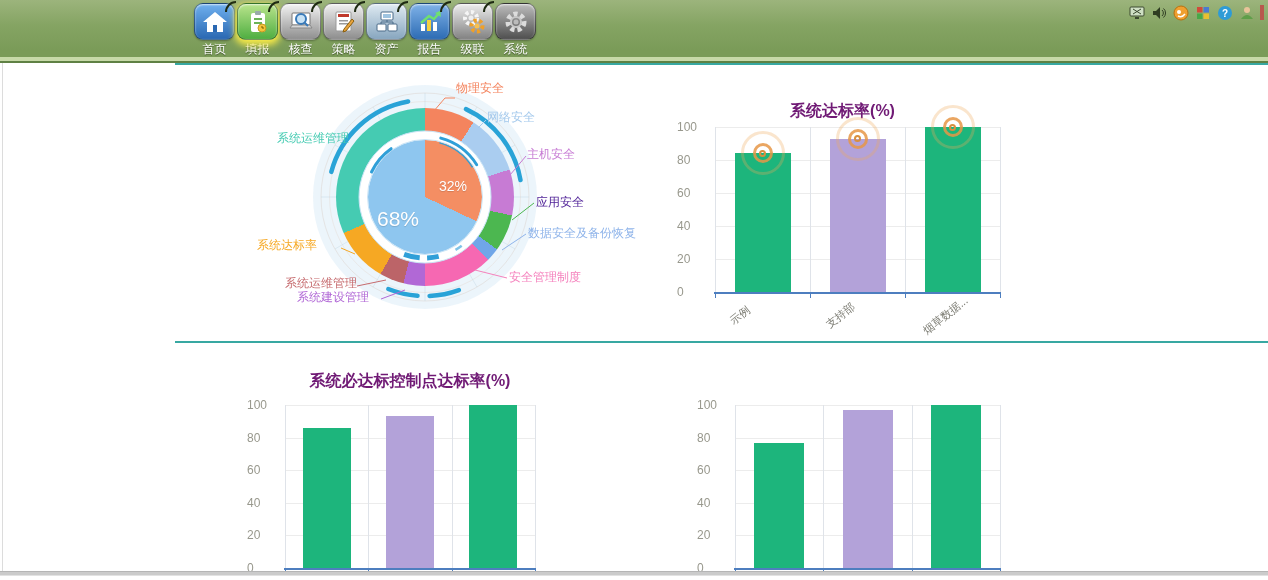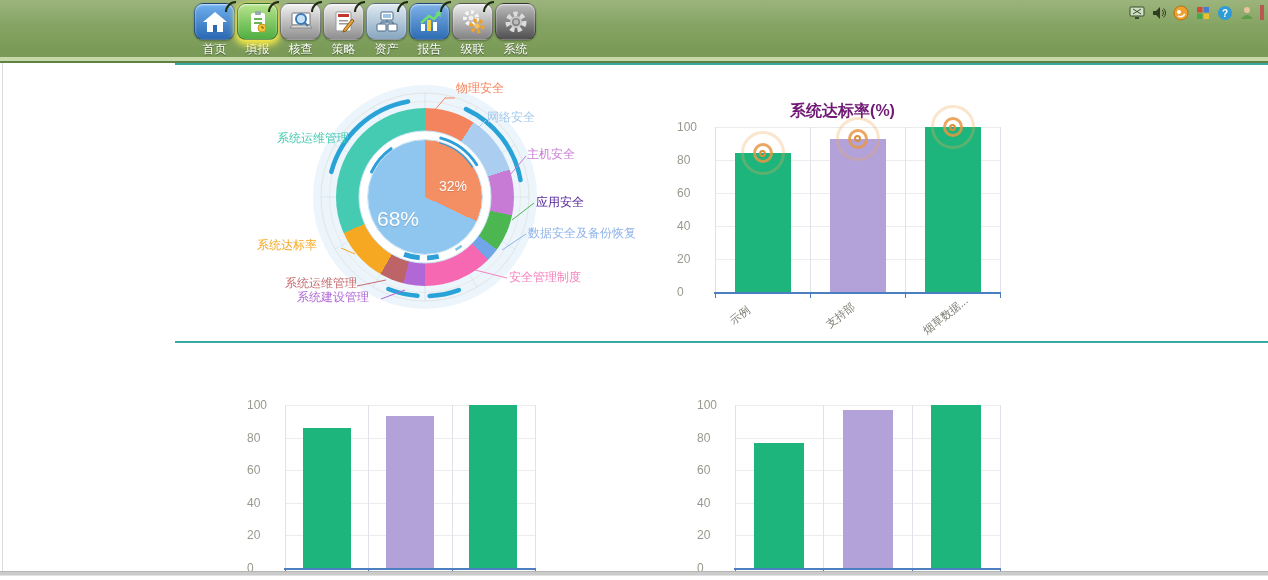--- a/index.html
+++ b/index.html
@@ -352,20 +352,21 @@
         <div class="ytick" style="left: 7px; top: 139px;">40</div>
         <div class="ytick" style="left: 7px; top: 106px;">60</div>
         <div class="ytick" style="left: 7px; top: 73px;">80</div>
         <div class="ytick" style="left: 7px; top: 40px;">100</div>
         <div class="xlbl" style="left: 58.5px; top: 228px;">示例</div>
         <div class="xlbl" style="left: 153.5px; top: 228px;">支持部</div>
         <div class="xlbl" style="left: 248.5px; top: 228px;">烟草数据...</div>
       </div>
 
     <div class="barchart bc2">
+      <div class="bctitle">系统必达标控制点达标率(%)</div>
       <div class="plot" style="left: 35px; top: 55px; width: 250px; height: 163px;">
           <div class="hgrid" style="top: 130.4px;"></div>
           <div class="hgrid" style="top: 97.8px;"></div>
           <div class="hgrid" style="top: 65.2px;"></div>
           <div class="hgrid" style="top: 32.6px;"></div>
           <div class="hgrid" style="top: 0px;"></div>
           <div class="vgrid" style="left: 0px;"></div>
           <div class="xtickmark" style="left: 0px;"></div>
           <div class="vgrid" style="left: 83.3333px;"></div>
           <div class="xtickmark" style="left: 83.3333px;"></div>

